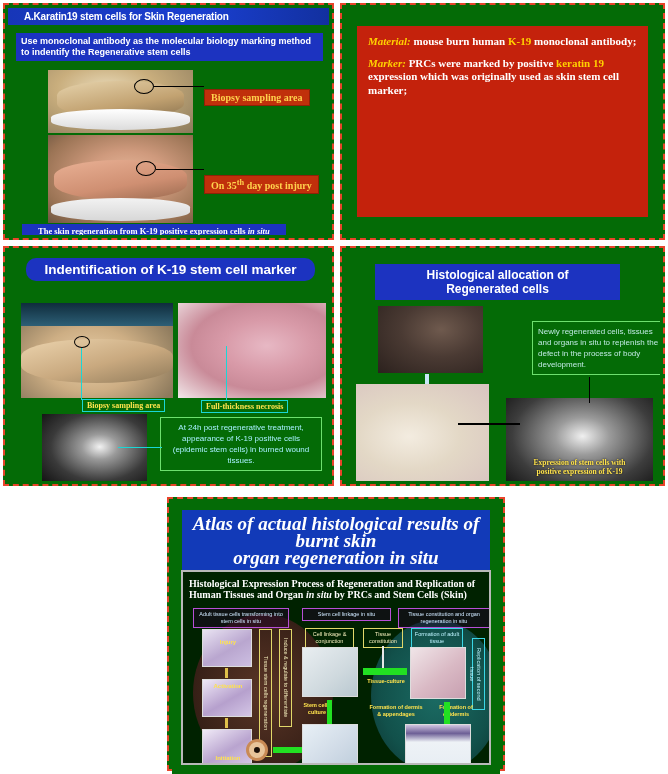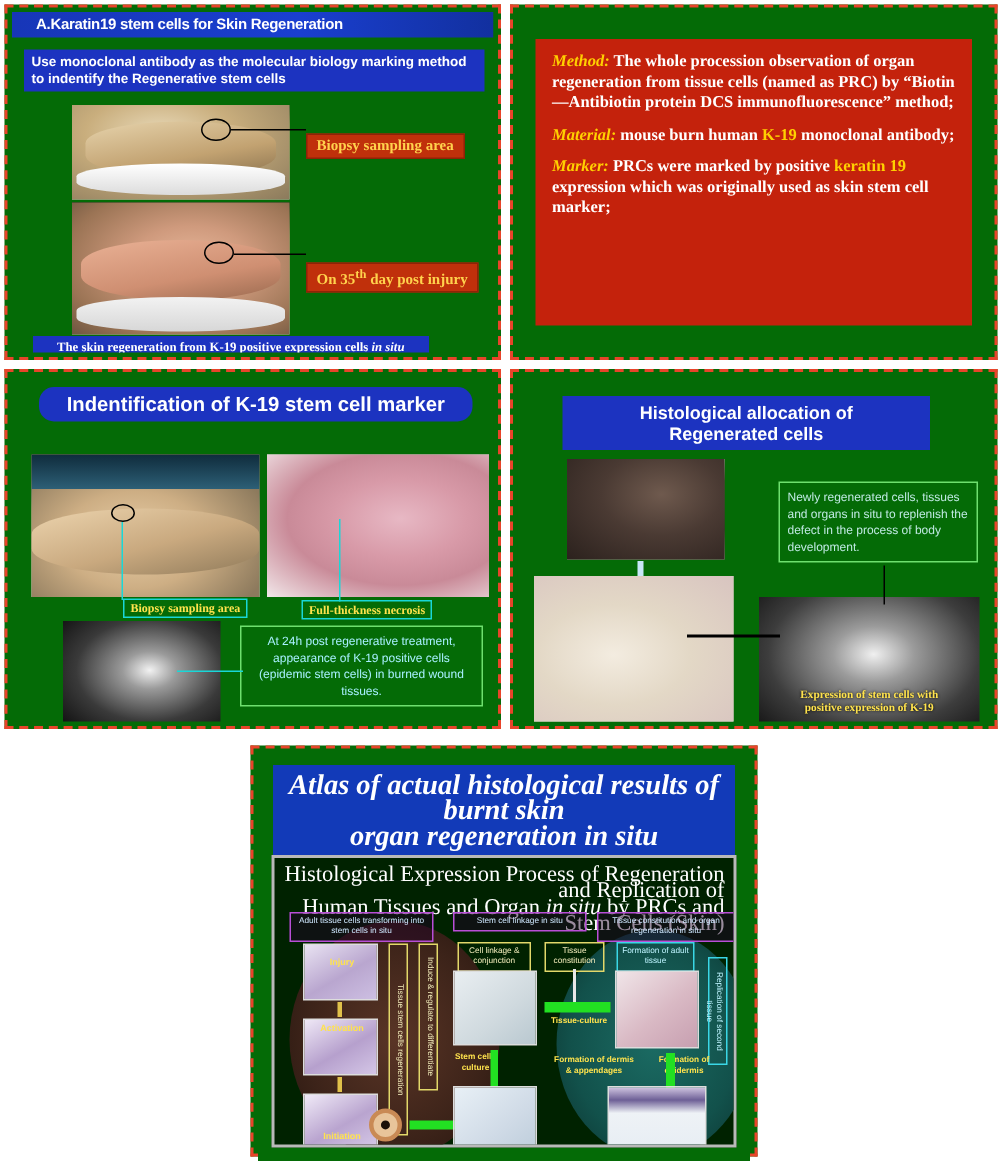--- a/index.html
+++ b/index.html
@@ -232,24 +232,24 @@
   }
   .diagram {
     position:absolute; left:9px; top:60px; right:9px; bottom:9px;
     background:#002200;
     border:2px solid #b9b9b9;
     overflow:hidden;
   }
   .dg-head {
     color:#ffffff;
     font-family:"Liberation Serif", serif;
-    font-weight:normal;
-    font-size:15px;
+    font-weight:bold;
+    font-size:10px;
     line-height:11px;
-    text-align:right;
+    text-align:left;
     padding:6px 6px 3px 6px;
   }
   .purple-tag {
     position:absolute;
     border:1.4px solid #b84fd6;
     color:#cfe8ff;
     font-size:5.5px;
     line-height:7px;
     text-align:center;
     padding:2px 3px;
@@ -358,23 +358,20 @@
         <span>The skin regeneration from K-19 positive expression cells </span><i>in situ</i>
       </div>
 
     </div>
   </div>
 
   <div class="panel" id="panelB">
     <div class="panel-inner">
       <div class="redbox">
 
-        <p>
-          <span class="kw">Method:</span><span> The whole procession observation of organ regeneration from tissue cells (named as PRC) by “Biotin—Antibiotin protein DCS immunofluorescence” method;</span>
-        </p>
 
         <p>
           <span class="kw">Material:</span><span> mouse burn human </span><span class="hl">K-19</span><span> monoclonal antibody;</span>
         </p>
 
         <p>
           <span class="kw">Marker:</span><span> PRCs were marked by positive </span><span class="hl">keratin 19</span><span> expression which was originally used as skin stem cell marker;</span>
         </p>
 
 
@@ -418,21 +415,21 @@
         <div>Histological allocation of</div>
         <div>Regenerated cells</div>
       </div>
 
       <div class="photo photoD1"></div>
       <div class="photo photoD2"></div>
       <div class="photo photoD3"></div>
 
       <div class="cyanline" style="left:80px;top:123px;width:4px;height:10px;background:#c7e7f7;"></div>
 
-      <div class="cyan-box" style="left:174px;top:70px;width:133px;text-align:left;color:#bfe9e2;">Newly regenerated cells, tissues and organs in situ to replenish the defect in the process of body development.</div>
+      <div class="cyan-box" style="left:187px;top:70px;width:133px;text-align:left;color:#bfe9e2;">Newly regenerated cells, tissues and organs in situ to replenish the defect in the process of body development.</div>
 
       <div class="blacklead" style="left:244px;top:126px;width:1px;height:26px;"></div>
 
       <div class="blacklead" style="left:113px;top:172px;width:62px;height:1.5px;"></div>
 
       <div class="yellow-on-dark" style="left:163px;top:207px;width:143px;">
         <div>Expression of stem cells with</div>
         <div>positive expression of K-19</div>
       </div>
 

